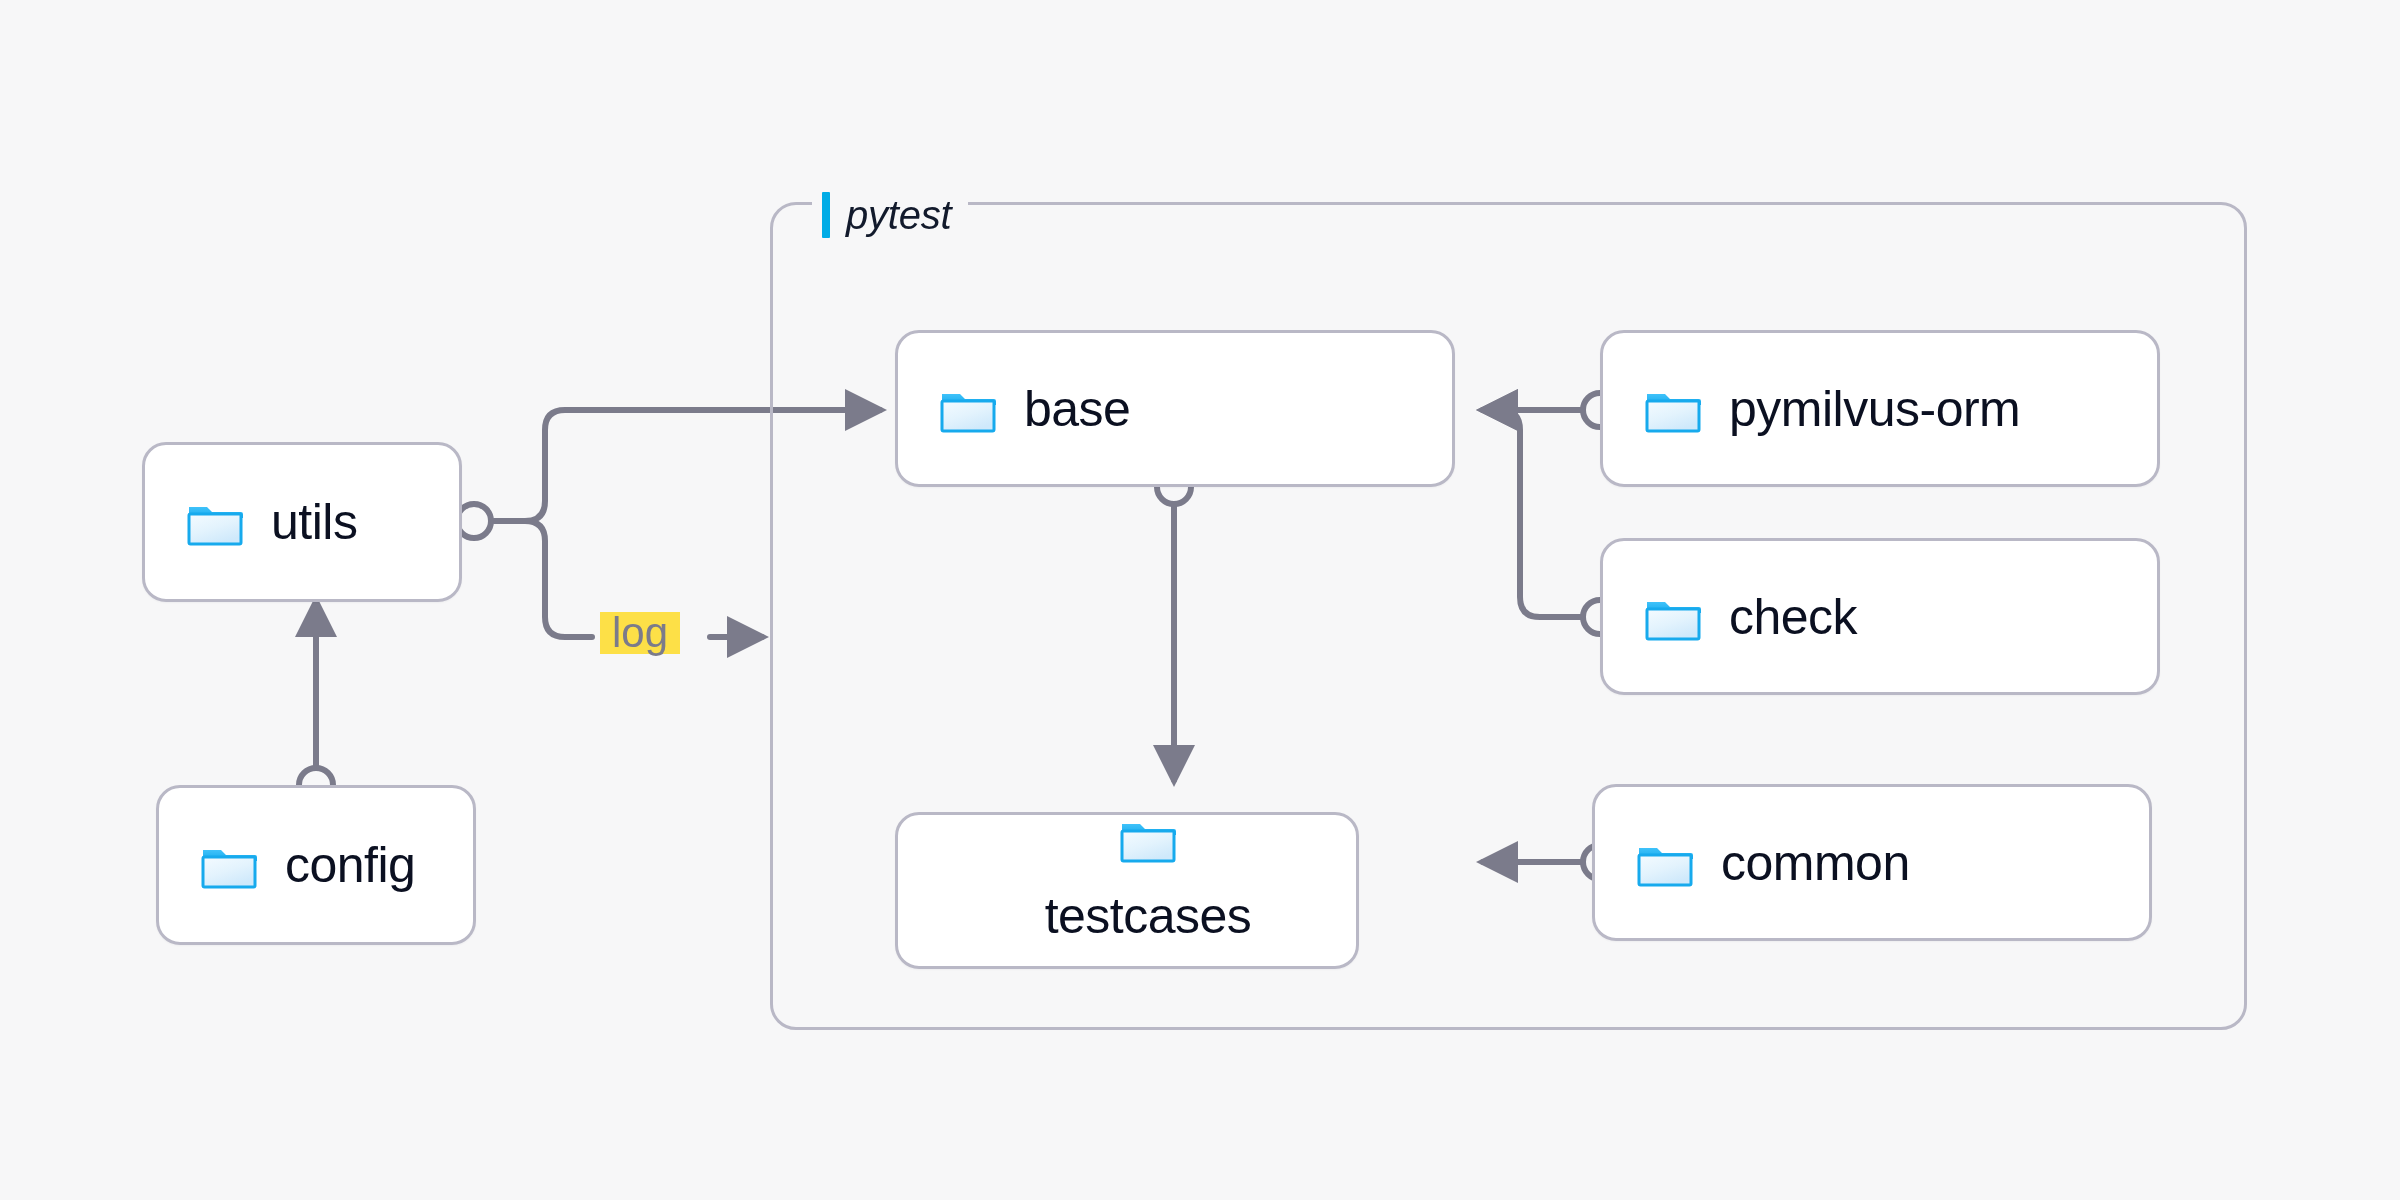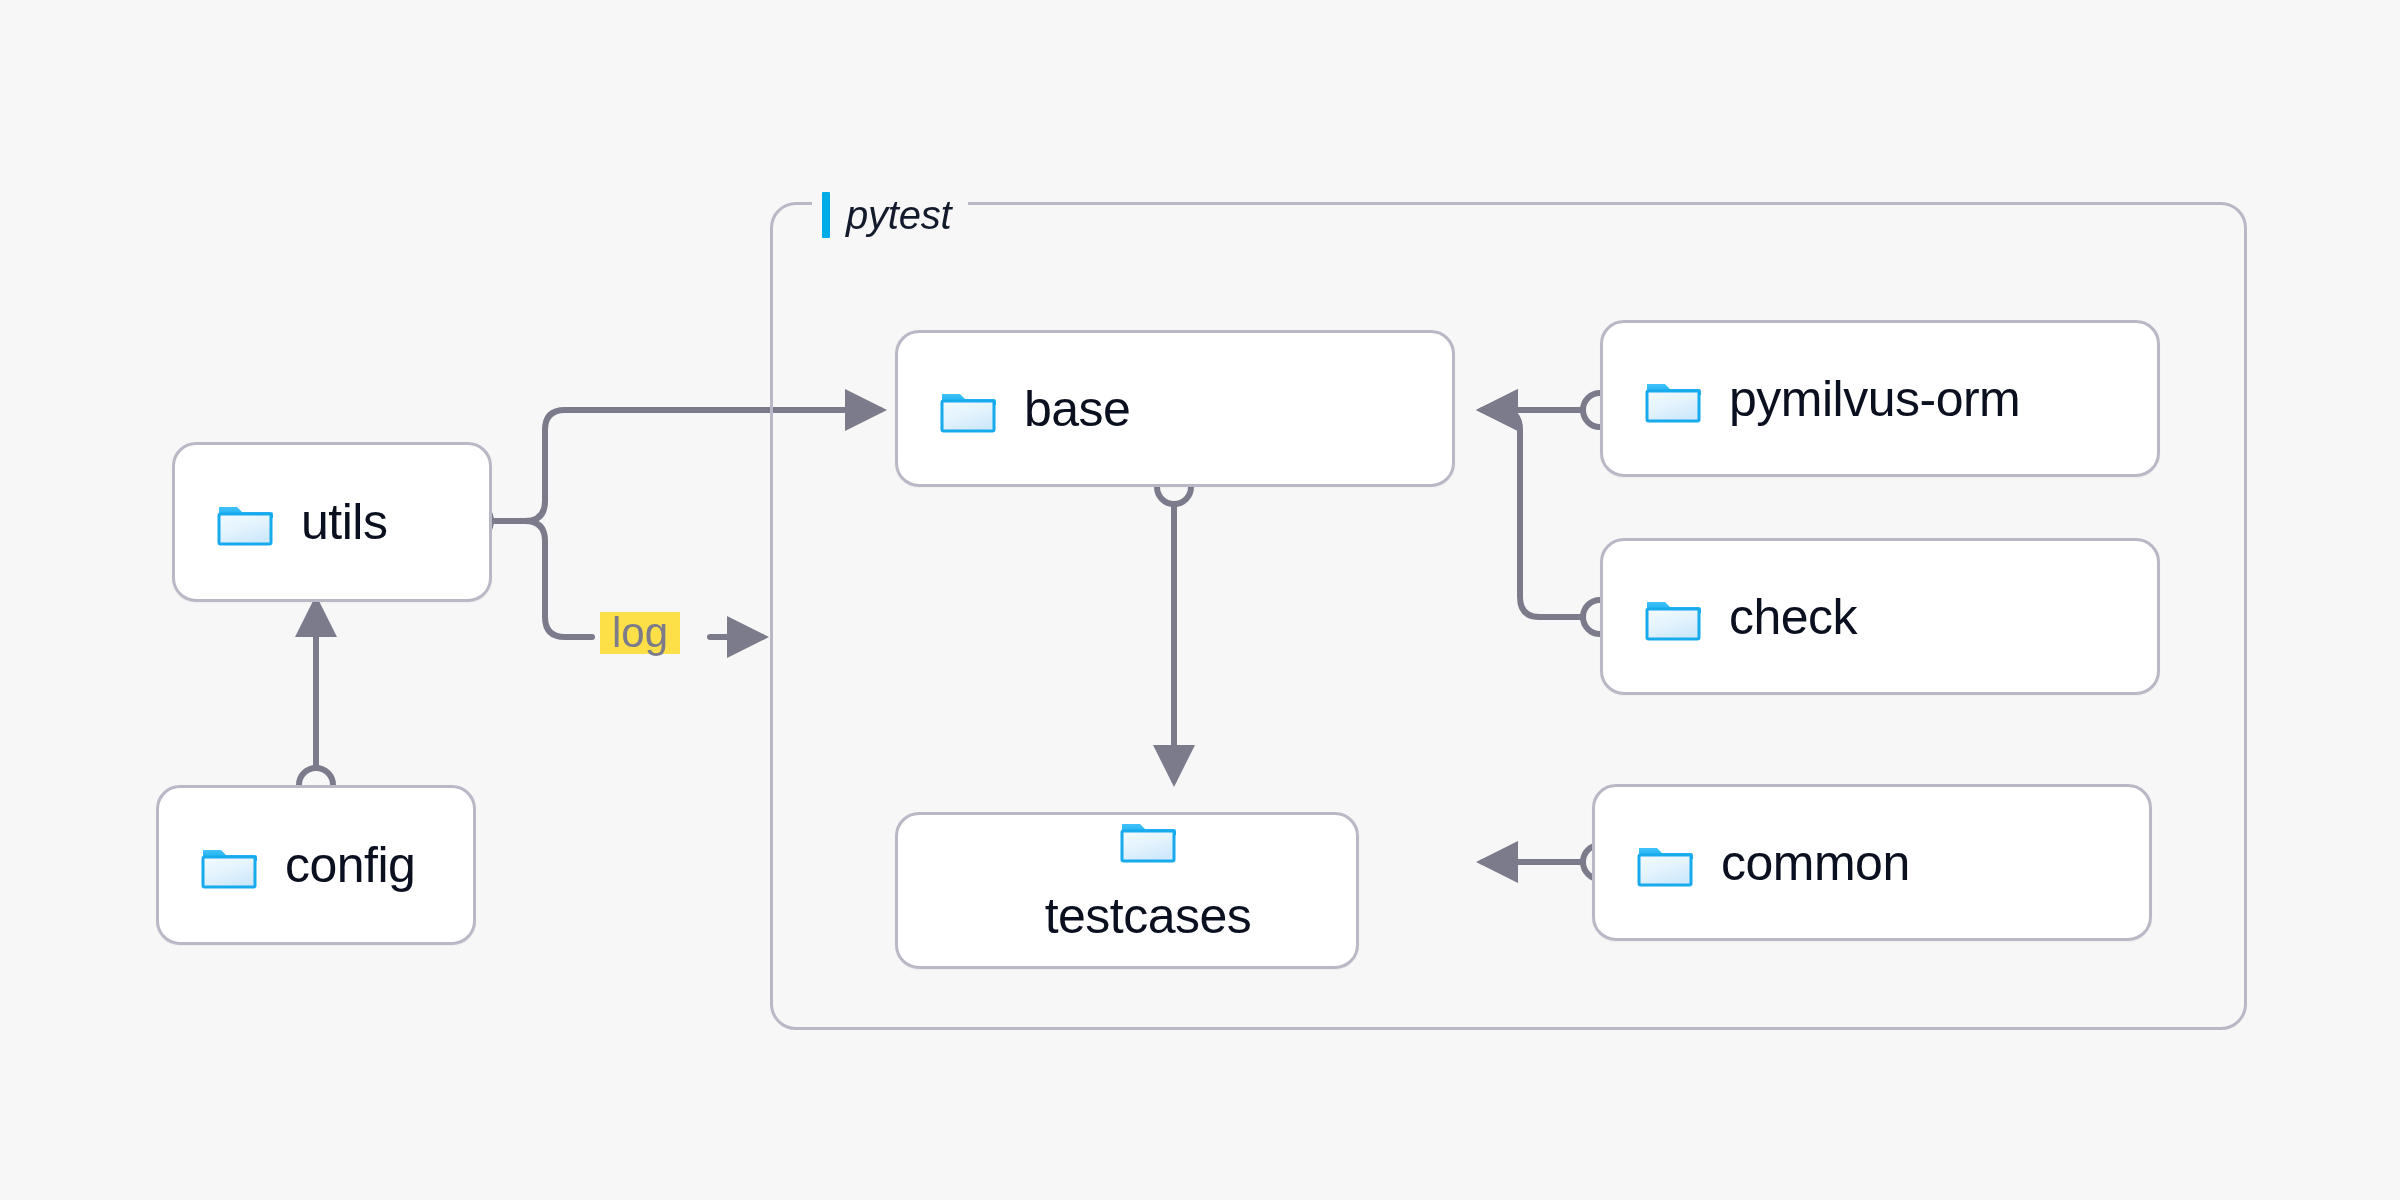--- a/index.html
+++ b/index.html
@@ -158,21 +158,21 @@
     </g>
   </svg>
 
   <div class="group-box" style="left:770px; top:202px; width:1477px; height:828px;"></div>
 
   <div class="group-label" style="left:812px; top:192px;">
     <span class="accent-bar"></span>
     <span class="group-title">pytest</span>
   </div>
 
-  <div class="node" style="left:172px; top:442px; width:320px; height:160px;">
+  <div class="node" style="left:142px; top:442px; width:320px; height:160px;">
     <svg class="folder-icon" viewBox="0 0 56 48">
       <path d="M2 9 h18 l5 5 h29 a2 2 0 0 1 2 2 v4 H2 z" fill="url(#folderTab)"></path>
       <rect x="2" y="16" width="52" height="30" rx="1.5" fill="url(#folderBody)" stroke="#17aaed" stroke-width="3"></rect>
     </svg>
     <span class="node-label">utils</span>
   </div>
 
   <div class="node" style="left:156px; top:785px; width:320px; height:160px;align-items:center;">
     <svg class="folder-icon" viewBox="0 0 56 48">
       <path d="M2 9 h18 l5 5 h29 a2 2 0 0 1 2 2 v4 H2 z" fill="url(#folderTab)"></path>
@@ -190,21 +190,21 @@
   </div>
 
   <div class="node" style="left:895px; top:812px; width:464px; height:157px;flex-direction:column;">
     <svg class="folder-icon" viewBox="0 0 56 48">
       <path d="M2 9 h18 l5 5 h29 a2 2 0 0 1 2 2 v4 H2 z" fill="url(#folderTab)"></path>
       <rect x="2" y="16" width="52" height="30" rx="1.5" fill="url(#folderBody)" stroke="#17aaed" stroke-width="3"></rect>
     </svg>
     <span class="node-label">testcases</span>
   </div>
 
-  <div class="node" style="left:1600px; top:320px; width:560px; height:157px;">
+  <div class="node" style="left:1600px; top:330px; width:560px; height:157px;">
     <svg class="folder-icon" viewBox="0 0 56 48">
       <path d="M2 9 h18 l5 5 h29 a2 2 0 0 1 2 2 v4 H2 z" fill="url(#folderTab)"></path>
       <rect x="2" y="16" width="52" height="30" rx="1.5" fill="url(#folderBody)" stroke="#17aaed" stroke-width="3"></rect>
     </svg>
     <span class="node-label">pymilvus-orm</span>
   </div>
 
   <div class="node" style="left:1600px; top:538px; width:560px; height:157px;">
     <svg class="folder-icon" viewBox="0 0 56 48">
       <path d="M2 9 h18 l5 5 h29 a2 2 0 0 1 2 2 v4 H2 z" fill="url(#folderTab)"></path>

